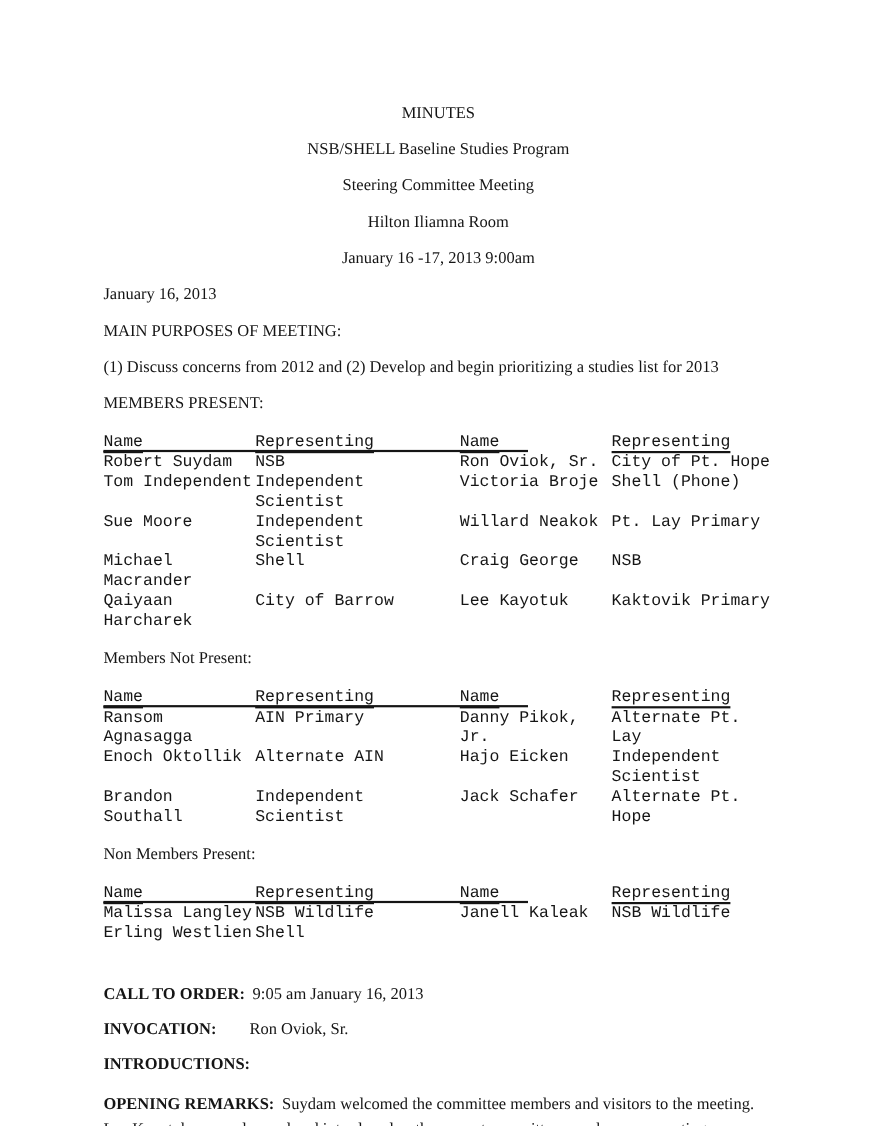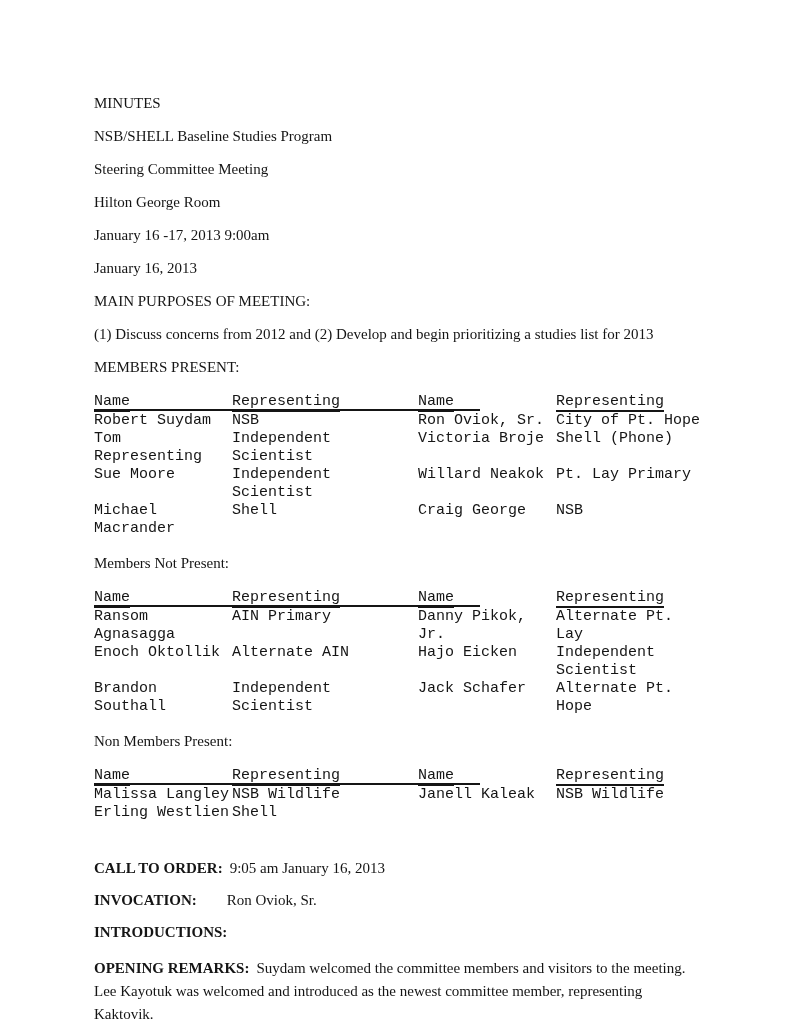--- a/index.html
+++ b/index.html
@@ -5,21 +5,21 @@
   html, body { margin: 0; padding: 0; }
   body {
     width: 791px; height: 1024px;
     background: #ffffff;
     font-family: "Liberation Serif", "DejaVu Serif", serif;
     color: #151515;
     overflow: hidden;
   }
   .page { padding: 96px 88px 0 94px; font-size: 15px; }
   .page p { margin: 0 0 18px 0; line-height: 15px; }
-  .title-block p { }
+  .title-block p { text-align: center; }
 
   .tbl { margin: 0 0 18px 0; width: 609px; }
   .tbl-last { margin-bottom: 39px; }
   .trow { display: grid; grid-template-columns: 138px 186px 138px 147px; line-height: 18px; font-family: Liberation Mono, monospace; }
   .thead { position: relative; }
   .hw { display: inline-block; line-height: 16px; border-bottom: 2px solid #151515; }
   .rule { position: absolute; left: 0; top: 16px; width: 386px; height: 2px; background: #151515; }
 
   .sec { margin: 0 0 17px 0 !important; line-height: 15px; }
   .sec .lbl, .remarks .lbl { font-weight: bold; }
@@ -29,21 +29,21 @@
 </style>
 </head>
 <body>
 
 <div class="page">
 
   <div class="title-block">
     <p>MINUTES</p>
     <p>NSB/SHELL Baseline Studies Program</p>
     <p>Steering Committee Meeting</p>
-    <p>Hilton George Room</p>
+    <p>Hilton Iliamna Room</p>
     <p>January 16 -17, 2013 9:00am</p>
   </div>
 
   <p>January 16, 2013</p>
 
   <p>MAIN PURPOSES OF MEETING:</p>
   <p>(1) Discuss concerns from 2012 and (2) Develop and begin prioritizing a studies list for 2013</p>
 
   <p>MEMBERS PRESENT:</p>
   <div class="tbl">
@@ -54,36 +54,42 @@
         <span><span class="hw">Representing</span></span>
         <div class="rule"></div>
       </div>
       <div class="trow">
         <span>Robert Suydam</span>
         <span>NSB</span>
         <span>Ron Oviok, Sr.</span>
         <span>City of Pt. Hope</span>
       </div>
       <div class="trow">
-        <span>Tom Representing</span>
+        <span>Tom Independent</span>
         <span>Independent Scientist</span>
         <span>Victoria Broje</span>
         <span>Shell (Phone)</span>
       </div>
       <div class="trow">
         <span>Sue Moore</span>
         <span>Independent Scientist</span>
         <span>Willard Neakok</span>
         <span>Pt. Lay Primary</span>
       </div>
       <div class="trow">
         <span>Michael Macrander</span>
         <span>Shell</span>
         <span>Craig George</span>
         <span>NSB</span>
+      </div>
+      <div class="trow">
+        <span>Qaiyaan Harcharek</span>
+        <span>City of Barrow</span>
+        <span>Lee Kayotuk</span>
+        <span>Kaktovik Primary</span>
       </div>
     </div>
 
   <p>Members Not Present:</p>
   <div class="tbl">
       <div class="trow thead">
         <span><span class="hw">Name</span></span>
         <span><span class="hw">Representing</span></span>
         <span><span class="hw">Name</span></span>
         <span><span class="hw">Representing</span></span>

